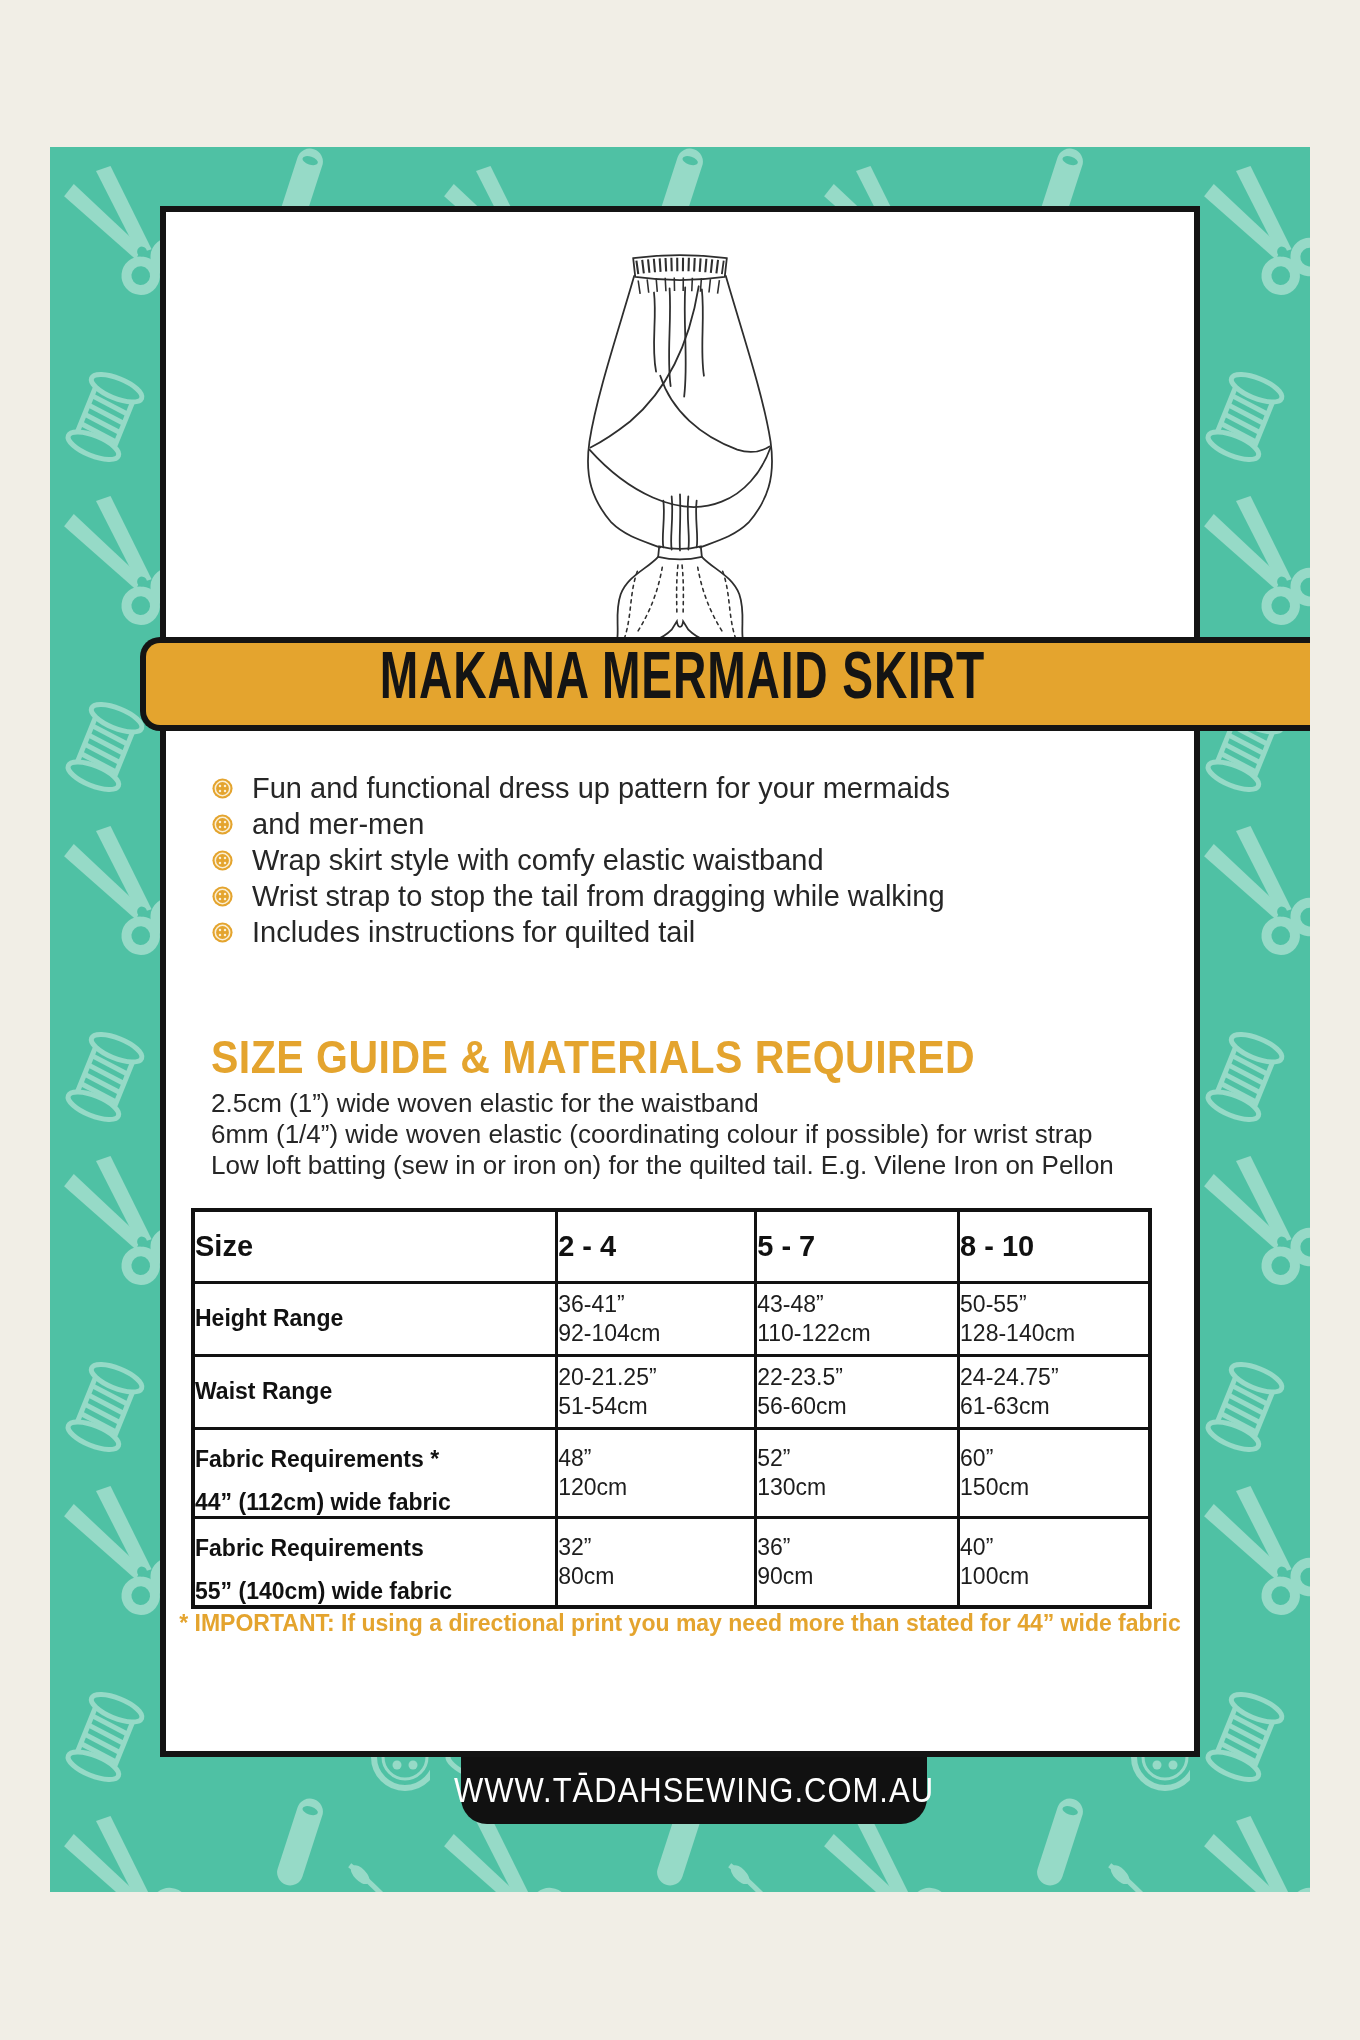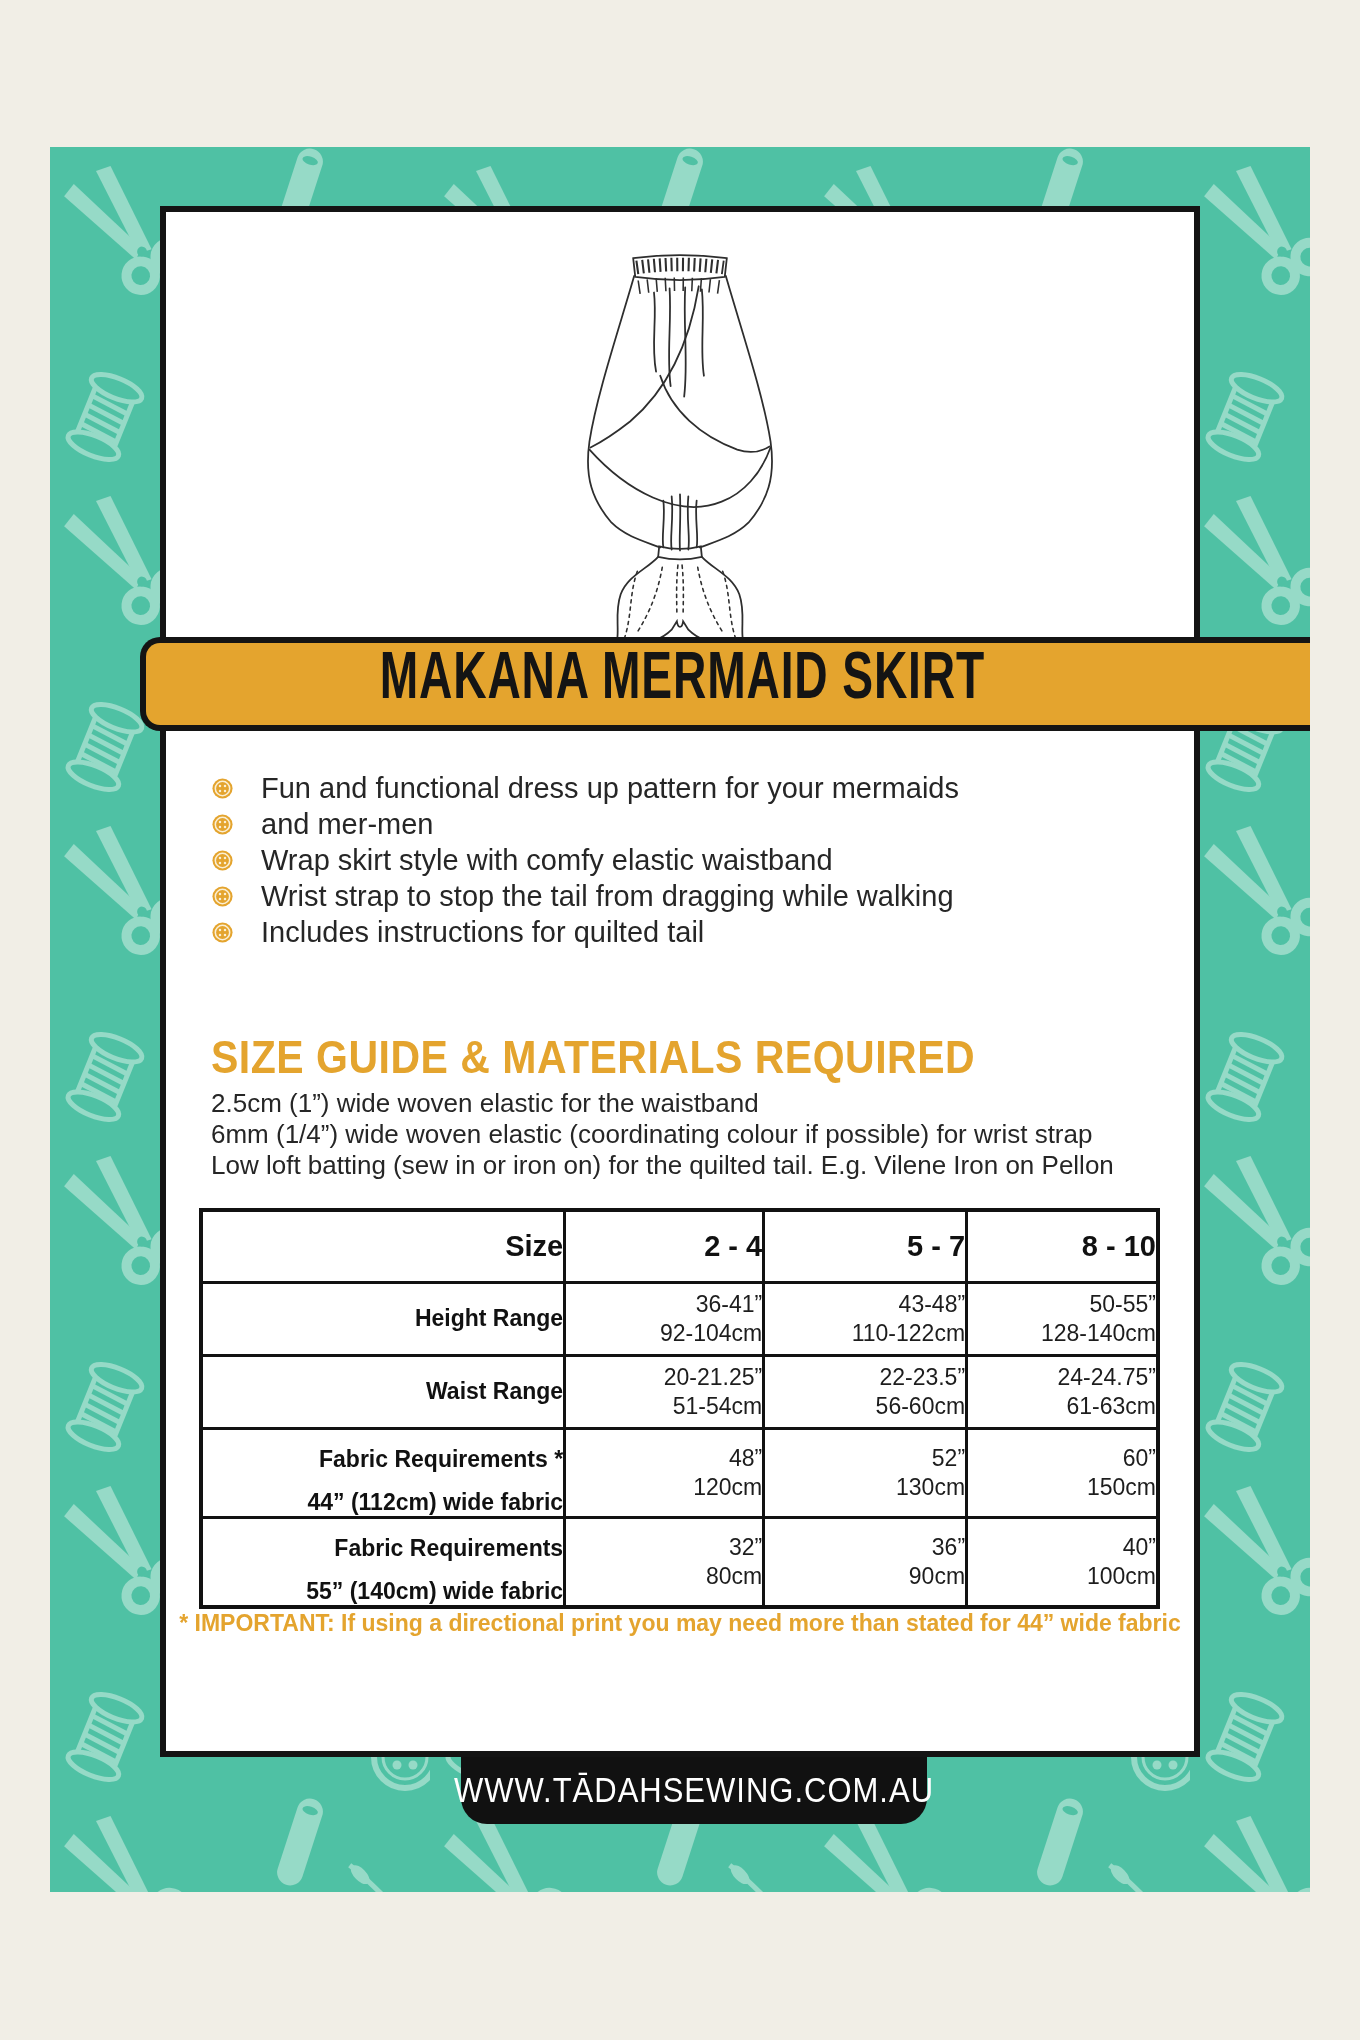--- a/index.html
+++ b/index.html
@@ -31,37 +31,37 @@
   }
   .banner-title{
     display:inline-block;font-size:55px;font-weight:700;color:#141414;
     letter-spacing:1px;transform:scale(0.84,1.22);white-space:nowrap;
   }
   .features{
     position:absolute;left:45px;top:558px;width:950px;
     list-style:none;margin:0;padding:0;
   }
   .features li{
-    display:flex;align-items:center;gap:27px;
+    display:flex;align-items:center;gap:18px;
     font-size:29px;line-height:36px;color:#262626;
   }
   .button-bullet{flex:0 0 auto;width:23px;height:23px;}
   .sg-heading{
     position:absolute;left:45px;top:820px;margin:0;
     font-size:41px;font-weight:700;color:#E4A42E;letter-spacing:0.5px;
     transform:scaleY(1.12);transform-origin:left top;white-space:nowrap;
   }
   .materials{
     position:absolute;left:45px;top:876px;width:960px;
     font-size:26px;line-height:31px;color:#262626;
   }
   .size-table{
-    position:absolute;left:33px;top:996px;width:961px;
+    position:absolute;left:25px;top:996px;width:961px;
     border-collapse:collapse;border:4px solid #111;
-    table-layout:fixed;text-align:right;padding-left:35px;
+    table-layout:fixed;text-align:left;padding-left:35px;
   }
   .size-table th,.size-table td{
     border:3px solid #111;padding:0;vertical-align:middle;
   }
   .size-table .hdr-row{height:72px;}
   .size-table .data-row{height:73px;}
   .size-table th{font-size:29px;font-weight:700;color:#111;}
   .size-table .lbl span{display:block;font-size:23px;font-weight:700;line-height:27px;color:#111;margin-top:16px;}
   .size-table .val span{display:block;font-size:23px;line-height:29px;color:#1d1d1d;}
   .important-note{

